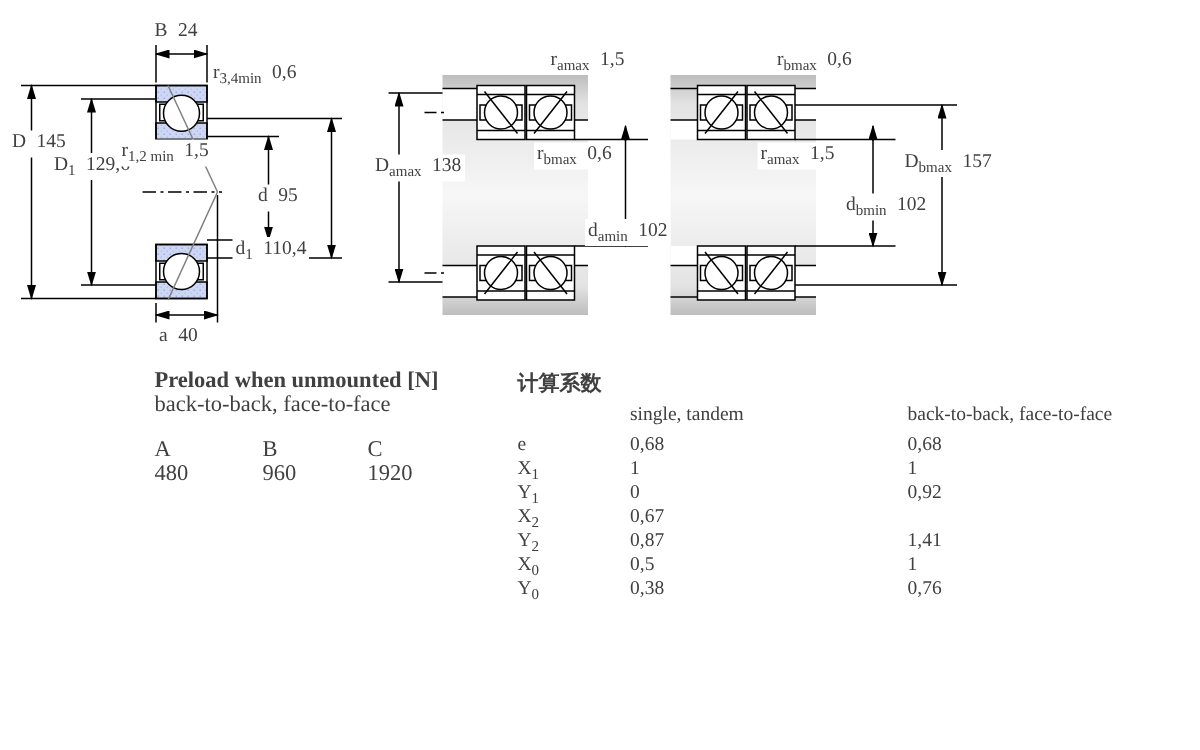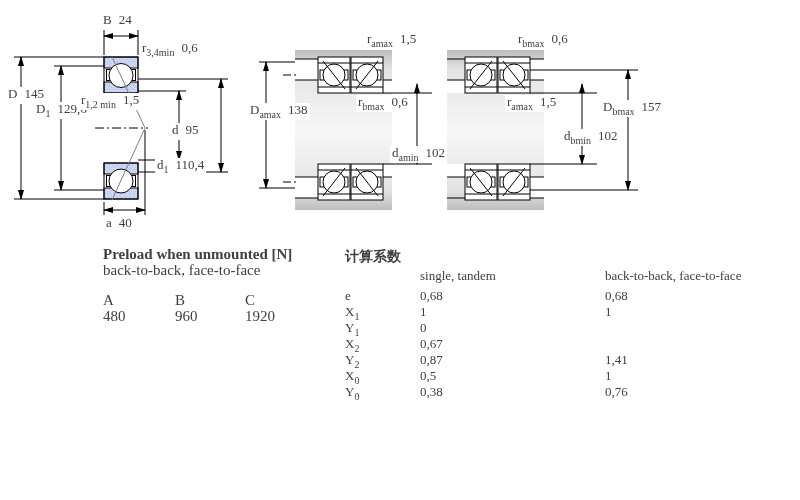--- a/index.html
+++ b/index.html
@@ -261,20 +261,21 @@
           <span>0,68</span>
         </div>
       <div class="frow">
           <span><span>X</span><sub>1</sub></span>
           <span>1</span>
           <span>1</span>
         </div>
       <div class="frow">
           <span><span>Y</span><sub>1</sub></span>
           <span>0</span>
+          <span>0,92</span>
         </div>
       <div class="frow">
           <span><span>X</span><sub>2</sub></span>
           <span>0,67</span>
         </div>
       <div class="frow">
           <span><span>Y</span><sub>2</sub></span>
           <span>0,87</span>
           <span>1,41</span>
         </div>

